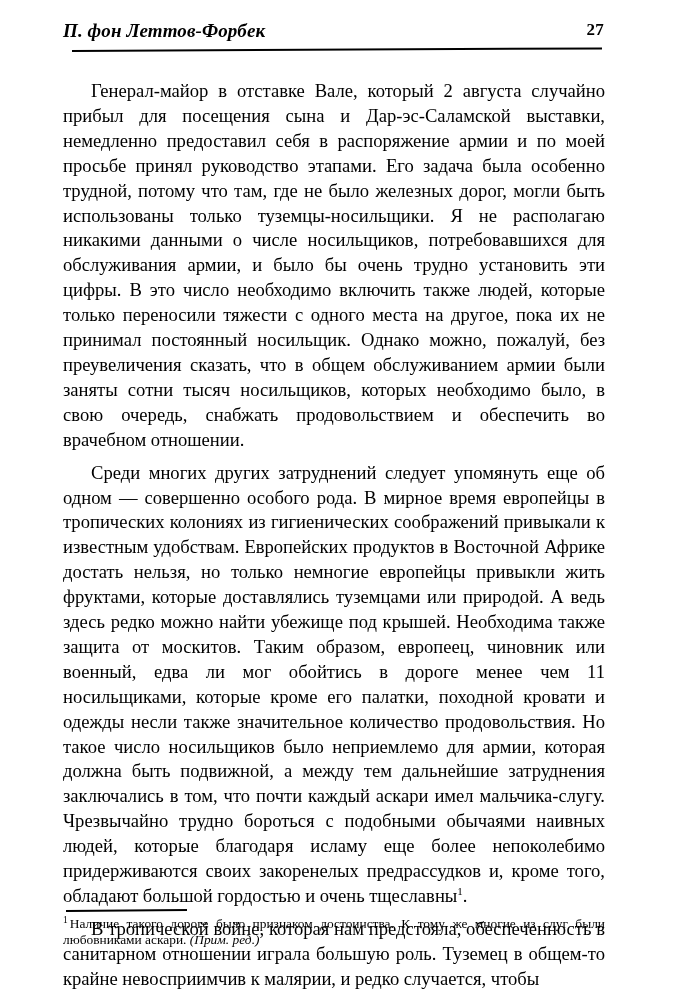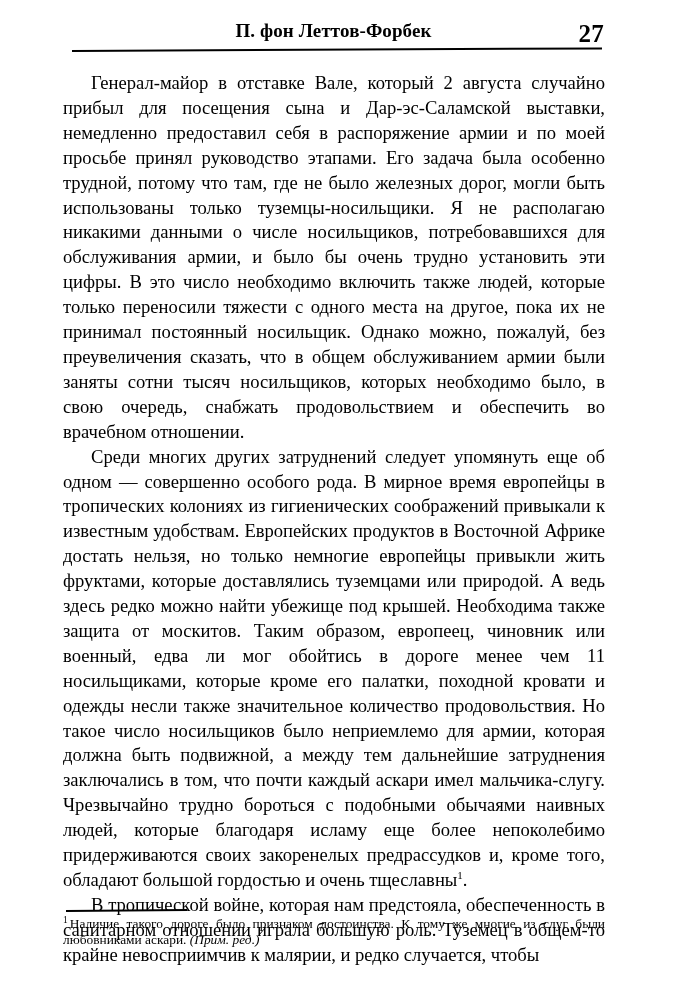--- a/index.html
+++ b/index.html
@@ -23,31 +23,32 @@
     left: 63px;
     top: 20px;
     width: 541px;
     height: 26px;
   }
   .running-head-title {
     position: absolute;
     left: 0;
     top: 0;
     width: 541px;
-    text-align: center;
+    text-align: left;
     font-size: 19px;
     font-weight: bold;
+    font-style: italic;
     letter-spacing: 0.1px;
     white-space: nowrap;
   }
   .running-head-folio {
     position: absolute;
     right: 0;
     top: 0;
-    font-size: 25px;
+    font-size: 17px;
     font-weight: bold;
     letter-spacing: 0.3px;
   }
   .head-rule {
     position: absolute;
     left: 72px;
     top: 50px;
     width: 530px;
     height: 2px;
     background: #000000;
@@ -67,20 +68,21 @@
     font-size: 18.6px;
     line-height: 24.9px;
     text-align: justify;
     text-align-last: left;
     text-justify: inter-word;
     word-spacing: -0.1px;
     hyphens: none;
   }
   .para.indent {
     text-indent: 28px;
+    margin-top: 8px;
   }
   .fn-ref {
     font-size: 11px;
     vertical-align: super;
     line-height: 0;
   }
 
   
   .footnote-rule {
     position: absolute;

